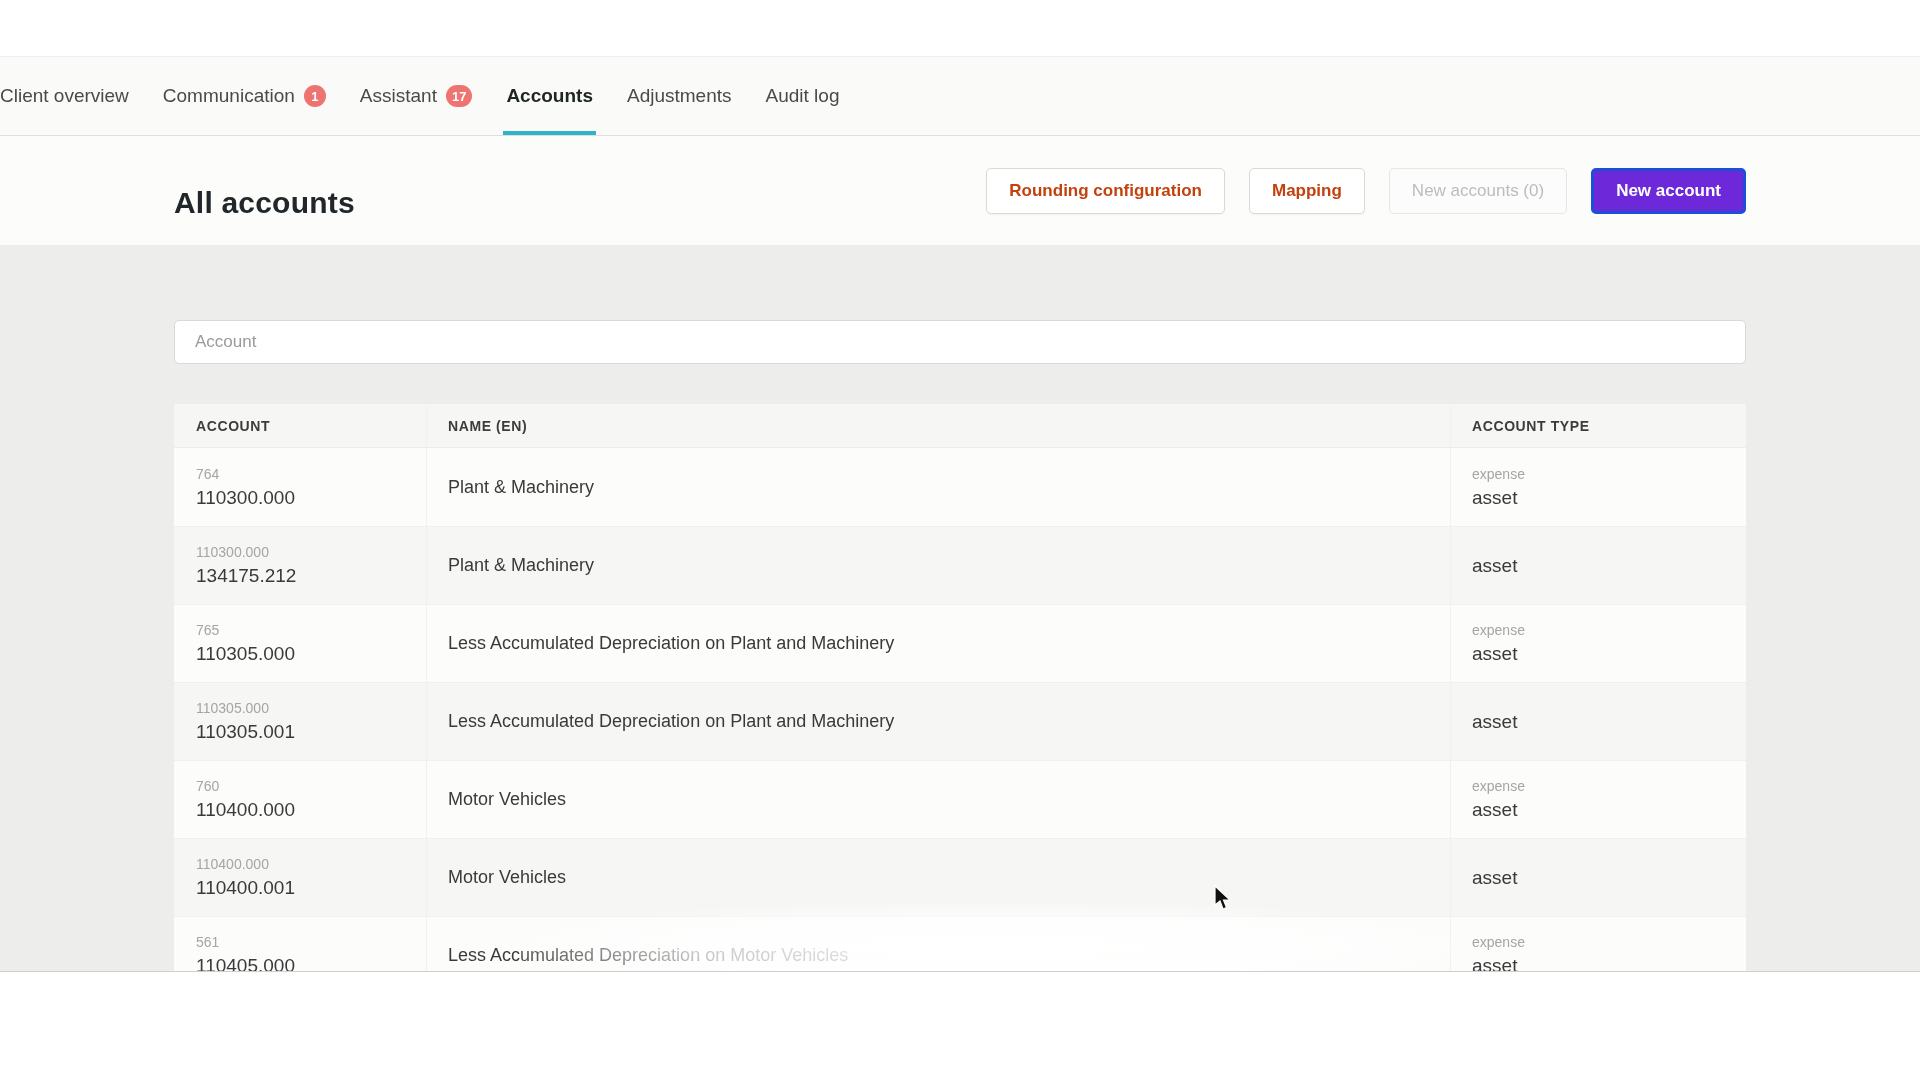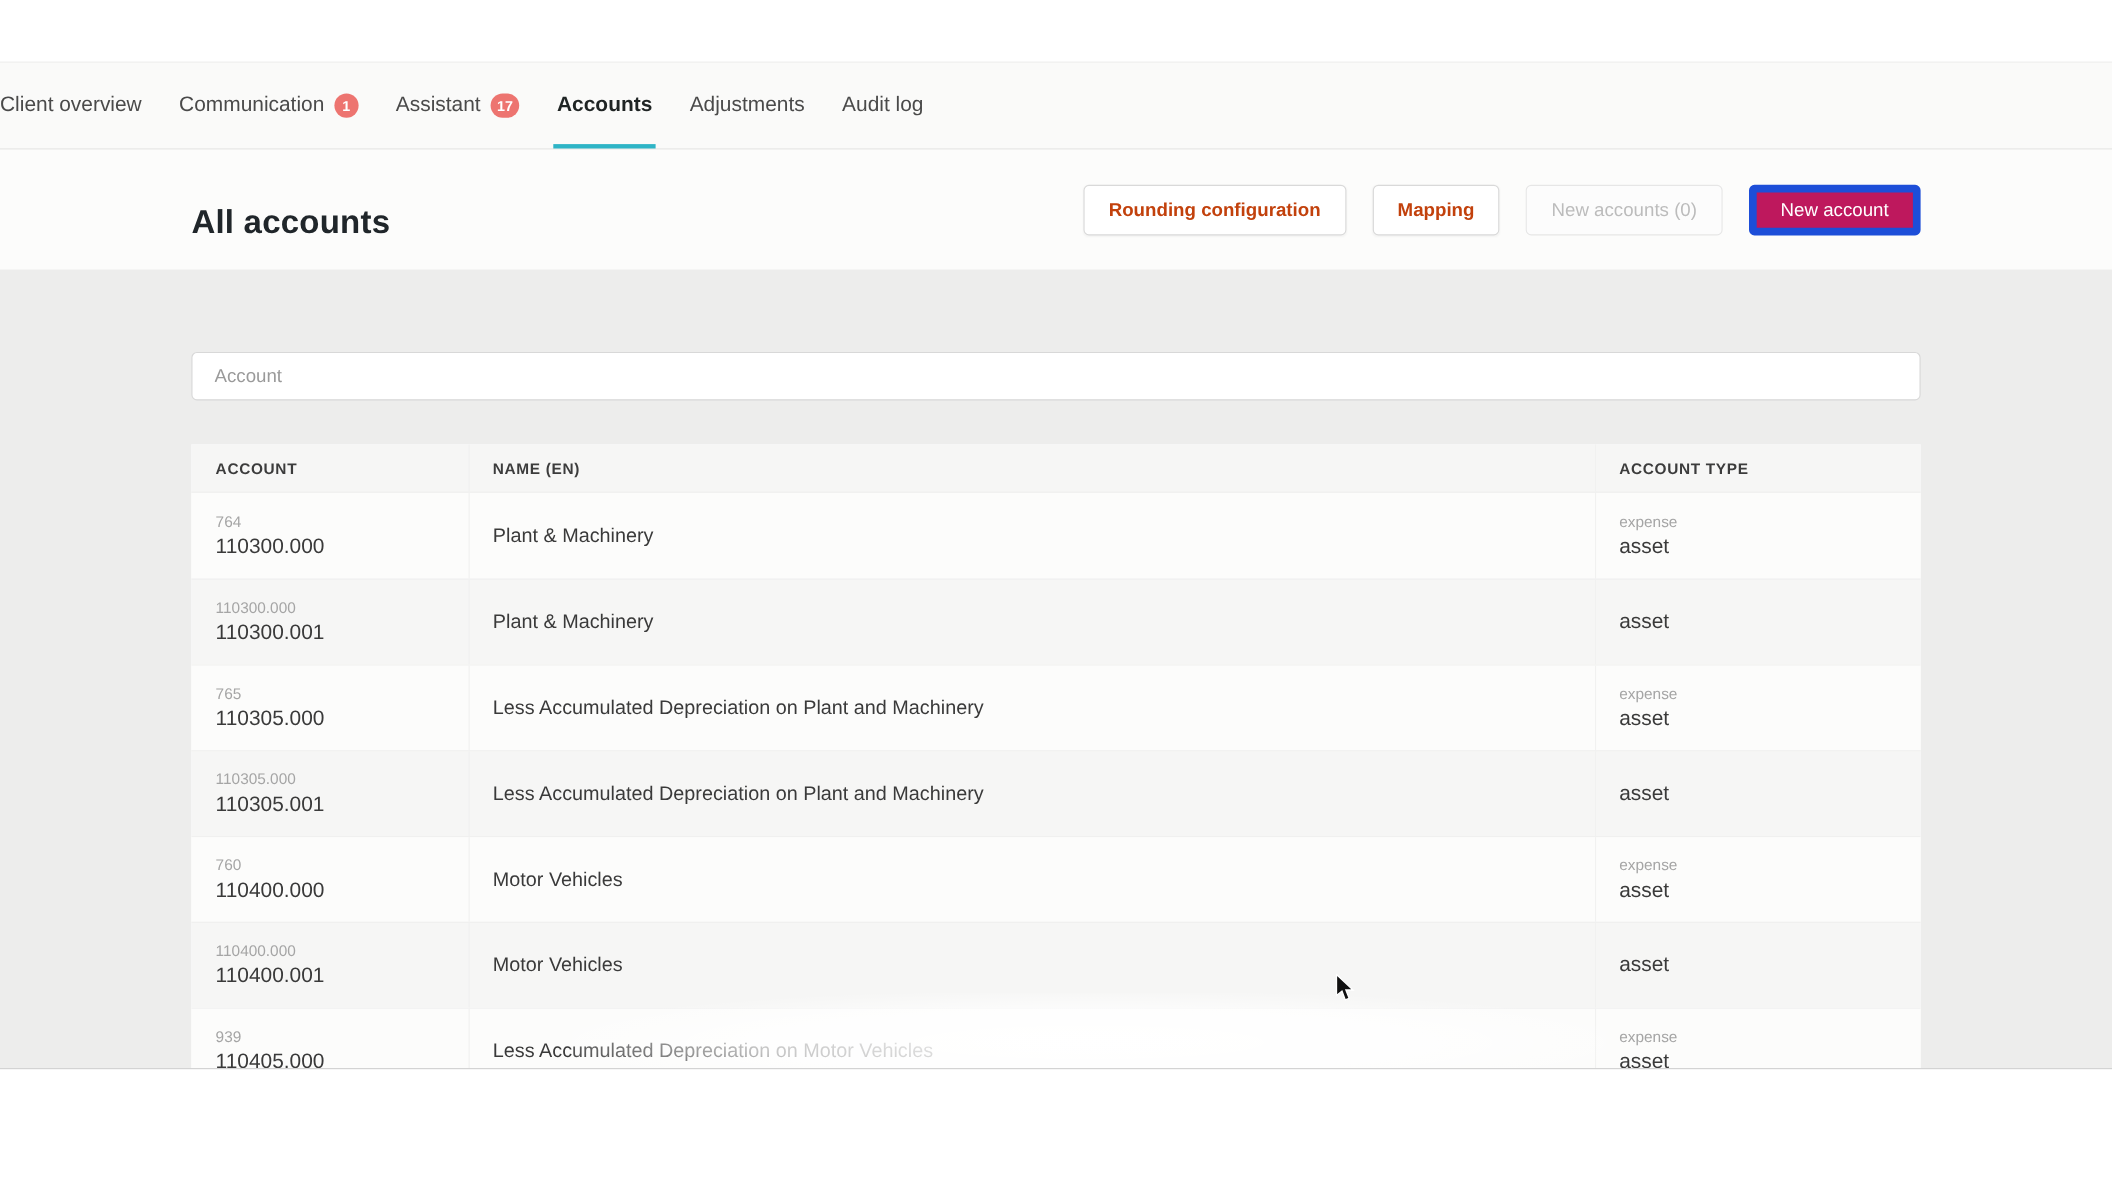--- a/index.html
+++ b/index.html
@@ -48,21 +48,21 @@
   }
   .btn-outline {
     background:#ffffff; border:1px solid #d9d9d9; color:#c2410c; font-weight:700;
     box-shadow:0 1px 2px rgba(0,0,0,0.04);
   }
   .btn-disabled {
     background:#fcfcfc; border:1px solid #e6e6e6; color:#bcbcbc; font-weight:400;
     cursor:default;
   }
   .btn-primary {
-    background:#be185d; border:7px solid #1d4ed8; color:#ffffff; font-weight:400;
+    background:#6d28d9; border:3px solid #1d4ed8; color:#ffffff; font-weight:700;
   }
 
   
   .body-area { height:726px; background:#ededec; padding:75px 174px 0 174px; }
 
   .search-input {
     width:100%; height:44px; background:#ffffff;
     border:1px solid #d8d8d8; border-radius:5px;
     padding:0 20px; font-size:17px; color:#333;
     font-family:"Liberation Sans", sans-serif; outline:none;
@@ -176,21 +176,21 @@
     </div>
     <div class="cell c-type">
       <span class="sub">expense</span>
       <span class="main">asset</span>
     </div>
   </div>
 
   <div class="trow">
     <div class="cell c-account">
       <span class="sub">110300.000</span>
-      <span class="main">110300.001</span>
+      <span class="main">134175.212</span>
     </div>
     <div class="cell c-name">
       <span class="nametext">Plant &amp; Machinery</span>
     </div>
     <div class="cell c-type">
 
       <span class="main">asset</span>
     </div>
   </div>
 
@@ -245,21 +245,21 @@
       <span class="nametext">Motor Vehicles</span>
     </div>
     <div class="cell c-type">
 
       <span class="main">asset</span>
     </div>
   </div>
 
   <div class="trow">
     <div class="cell c-account">
-      <span class="sub">939</span>
+      <span class="sub">561</span>
       <span class="main">110405.000</span>
     </div>
     <div class="cell c-name">
       <span class="nametext">Less Accumulated Depreciation on Motor Vehicles</span>
     </div>
     <div class="cell c-type">
       <span class="sub">expense</span>
       <span class="main">asset</span>
     </div>
   </div>

